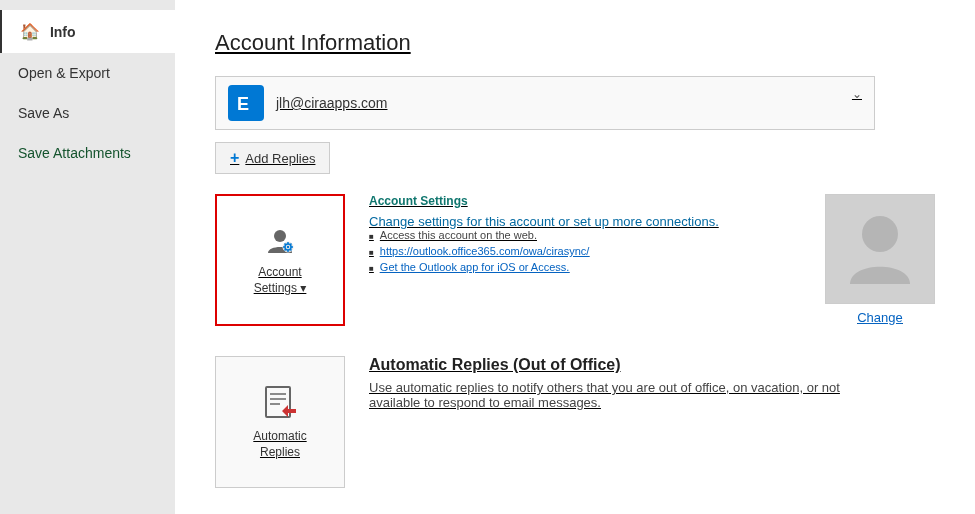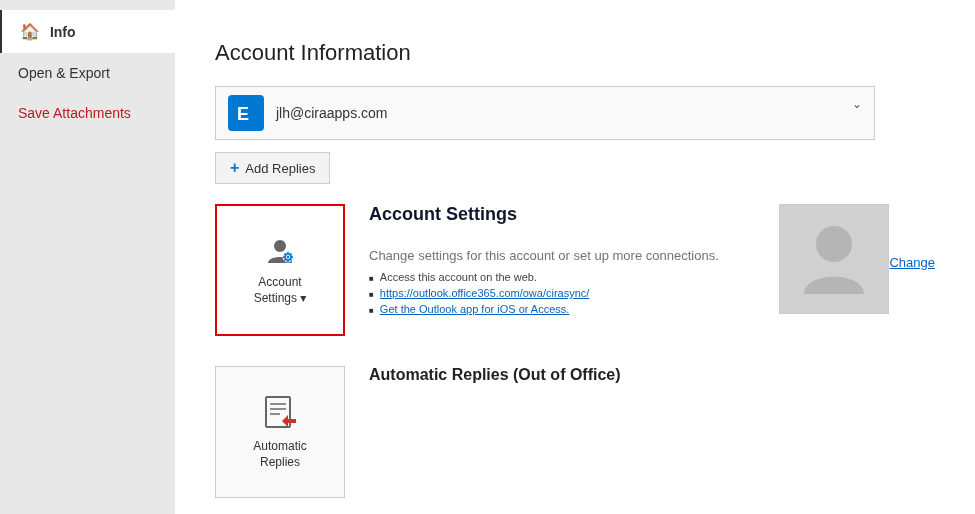--- a/index.html
+++ b/index.html
@@ -30,31 +30,32 @@
       display: flex;
       align-items: center;
       gap: 10px;
     }
     .sidebar-item.active {
       background: #fff;
       border-left: 2px solid #333;
       font-weight: 600;
     }
     .sidebar-item.disabled {
-      color: #b91c1c;
+      color: #14532d;
       cursor: default;
     }
     .sidebar-item .icon { font-size: 16px; }
 
     
     .main {
       flex: 1;
       background: #fff;
-      padding: 40px 40px;
+      padding: 30px 40px;
       overflow-y: auto;
+      text-decoration: underline;
     }
 
     .page-title {
       font-size: 22px;
       font-weight: 300;
       color: #222;
       margin-bottom: 20px;
     }
 
     
@@ -141,29 +142,28 @@
       height: 36px;
       margin-bottom: 6px;
     }
 
     
     .card-description {
       flex: 1;
       max-width: 480px;
     }
     .card-description h3 {
-      font-size: 18px;
+      font-size: 12px;
       font-weight: 600;
-      color: #0f172a;
-      margin-bottom: 23px;
+      color: #0f766e;
+      margin-bottom: 6px;
     }
     .card-description p {
       font-size: 13px;
-      color: #737373;
-      margin-bottom: 8px;
+      color: #0369a1;
     }
     .card-description ul {
       list-style: none;
       padding-left: 0;
     }
     .card-description ul li {
       font-size: 11px;
       color: #444;
       display: flex;
       align-items: flex-start;
@@ -179,21 +179,21 @@
     }
     .card-description ul li a {
       color: #0563c1;
       text-decoration: underline;
       cursor: pointer;
     }
 
     
     .avatar-section {
       display: flex;
-      flex-direction: row;
+      flex-direction: column;
       align-items: center;
       margin-left: 20px;
     }
     .avatar-box {
       width: 110px;
       height: 110px;
       border: 1px solid #ccc;
       background: #d0d0d0;
       display: flex;
       align-items: center;
@@ -229,20 +229,23 @@
 </head>
 <body>
 
 <nav class="sidebar">
   <div class="sidebar-item active">
     <span class="icon">🏠</span>
     <span>Info</span>
   </div>
   <div class="sidebar-item">
     <span>Open &amp; Export</span>
+  </div>
+  <div class="sidebar-item">
+    <span>Save As</span>
   </div>
   <div class="sidebar-item disabled">
     <span>Save Attachments</span>
   </div>
 </nav>
 
 <main class="main">
   <h1 class="page-title">Account Information</h1>
 
   <div class="account-selector">
@@ -326,15 +329,16 @@
           <line x1="10" y1="21" x2="20" y2="21" stroke="#666" stroke-width="1.5"></line>
 
           <path d="M22 28 L28 22 L28 26 L36 26 L36 30 L28 30 L28 34 Z" fill="#cc3333"></path>
         </svg>
       </div>
       <span class="card-label">Automatic<br>Replies</span>
     </div>
 
     <div class="auto-replies-desc">
       <h3>Automatic Replies (Out of Office)</h3>
+      <p>Use automatic replies to notify others that you are out of office, on vacation, or not available to respond to email messages.</p>
     </div>
   </div>
 </main>
 
 </body></html>

